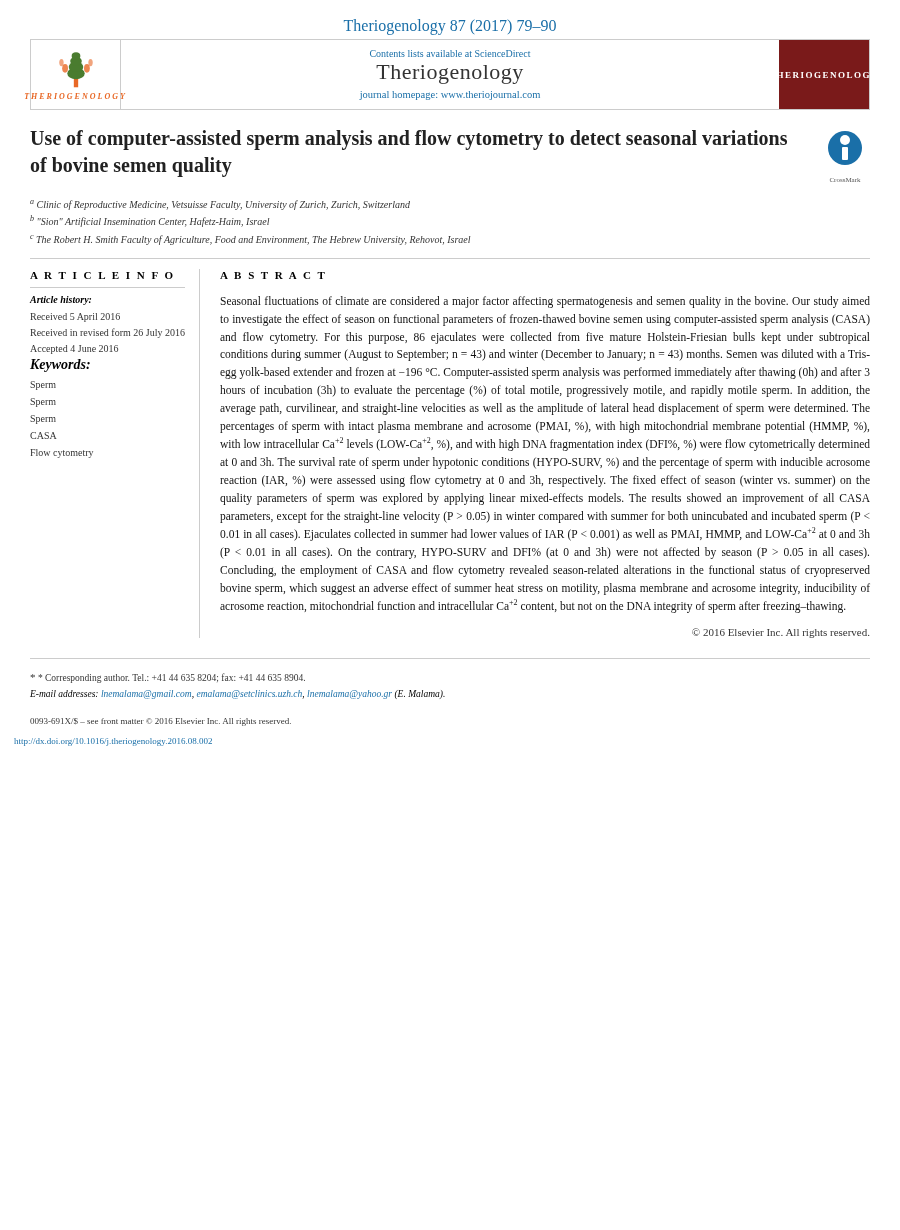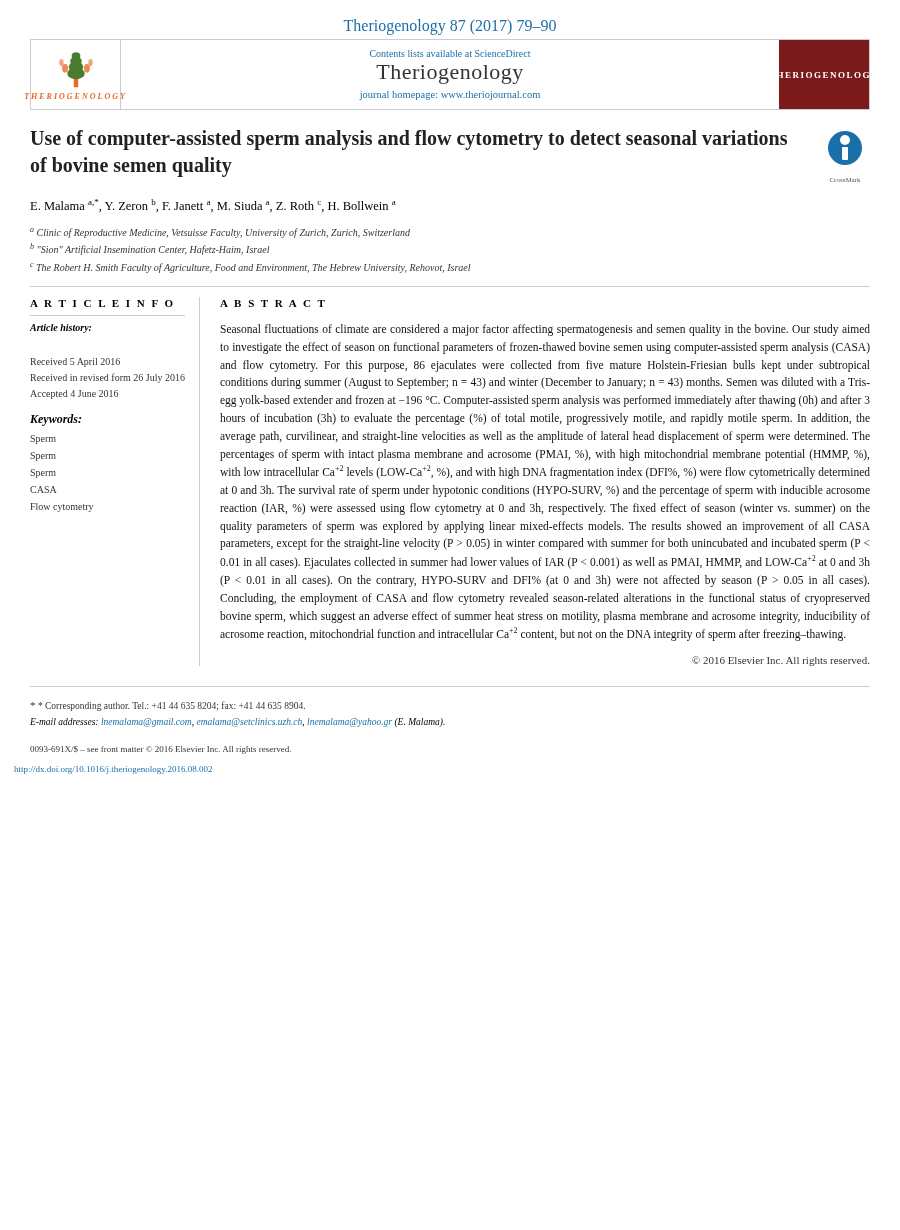--- a/index.html
+++ b/index.html
@@ -162,32 +162,31 @@
       font-weight: bold;
       letter-spacing: 2px;
       color: #000;
       margin-bottom: 6px;
       text-transform: uppercase;
     }
     .article-info-label {
       font-size: 10px;
       font-weight: bold;
       font-style: italic;
-      margin-bottom: 21px;
+      margin-bottom: 4px;
     }
     .article-info-item {
       font-size: 10px;
       color: #333;
       line-height: 1.6;
     }
     .keywords-label {
-      font-size: 12px;
+      font-size: 14px;
       font-style: italic;
       font-weight: bold;
-      margin-top: 10px;
       margin-bottom: 3px;
     }
     .keywords-item {
       font-size: 10px;
       color: #333;
       line-height: 1.7;
     }
     .abstract-text {
       font-size: 11.5px;
       line-height: 1.55;
@@ -288,23 +287,20 @@
 
       <svg class="crossmark-icon" viewBox="0 0 36 36">
         <circle cx="18" cy="18" r="17" fill="#1a6fa8"></circle>
         <circle cx="18" cy="10" r="5" fill="#fff"></circle>
         <rect x="15" y="17" width="6" height="13" rx="1" fill="#fff"></rect>
       </svg>
       <div class="crossmark-text">CrossMark</div>
     </div>
   </div>
 
-  <div class="authors-line">
-    E. Malama <sup>a,*</sup>, Y. Zeron <sup>b</sup>, F. Janett <sup>a</sup>, M. Siuda <sup>a</sup>, Z. Roth <sup>c</sup>, H. Bollwein <sup>a</sup>
-  </div>
 
   <div class="affiliations">
     <sup>a</sup> <span>Clinic of Reproductive Medicine, Vetsuisse Faculty, University of Zurich, Zurich, Switzerland</span><br>
     <sup>b</sup> <span>"Sion" Artificial Insemination Center, Hafetz-Haim, Israel</span><br>
     <sup>c</sup> <span>The Robert H. Smith Faculty of Agriculture, Food and Environment, The Hebrew University, Rehovot, Israel</span>
   </div>
 
   <hr class="divider">
 
   <div class="two-column">

